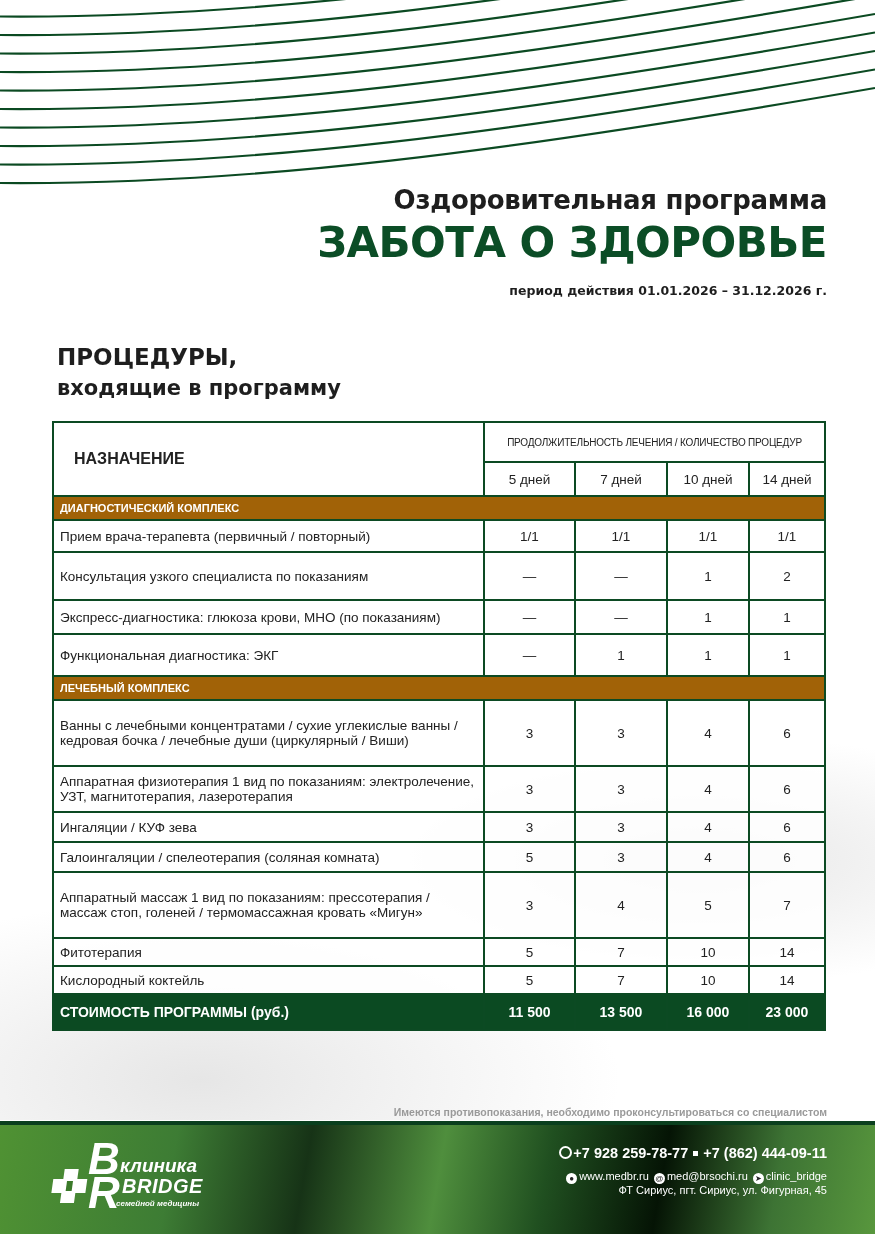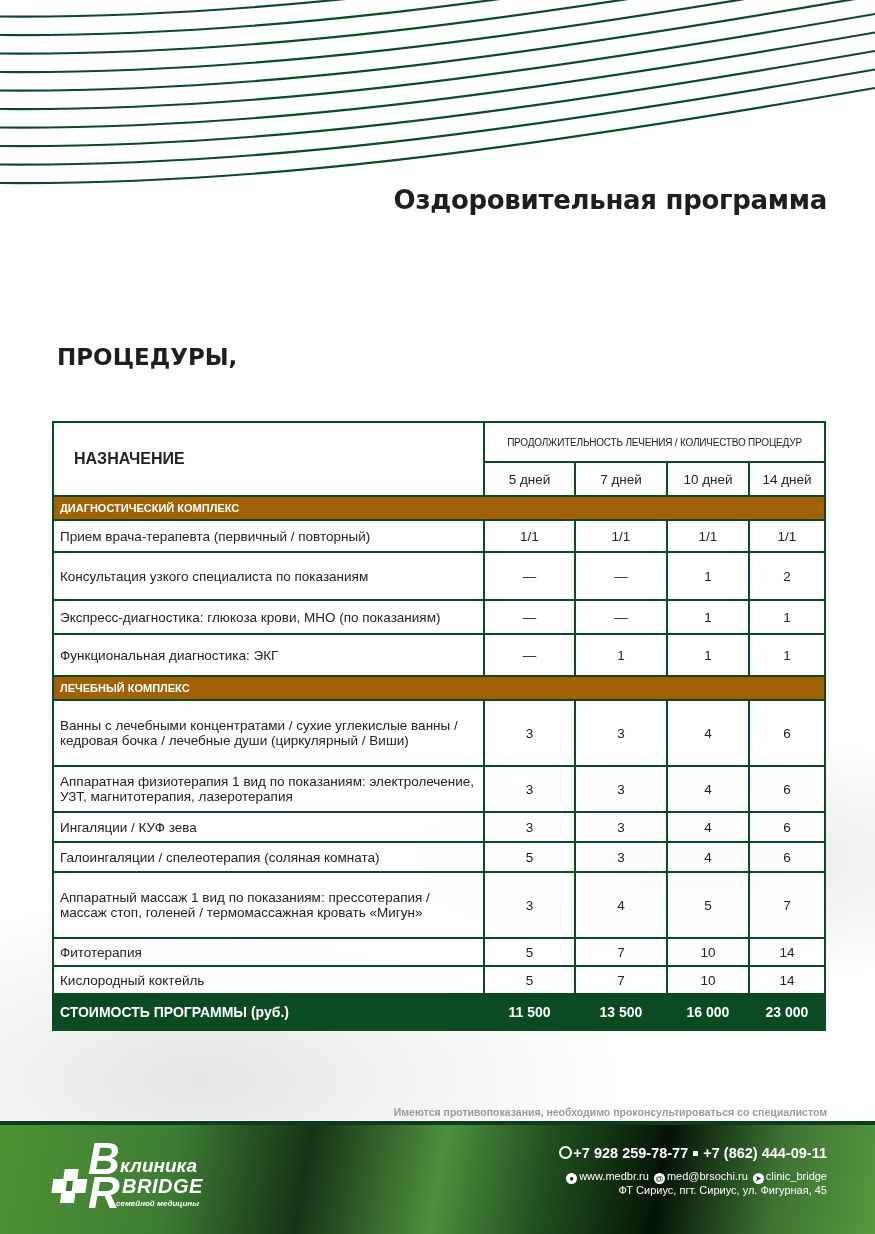--- a/index.html
+++ b/index.html
@@ -70,24 +70,27 @@
       <path d="M0 109 C 250 111, 500 79, 875 14"></path>
       <path d="M0 127.5 C 250 129.5, 500 97.5, 875 32.5"></path>
       <path d="M0 146 C 250 148, 500 116, 875 51"></path>
       <path d="M0 164.5 C 250 166.5, 500 134.5, 875 69.5"></path>
       <path d="M0 183 C 250 185, 500 153, 875 88"></path>
     </g>
 </svg>
 
 <div class="header">
   <div class="subtitle">Оздоровительная программа</div>
+  <div class="title">ЗАБОТА О ЗДОРОВЬЕ</div>
+  <div class="period">период действия 01.01.2026 – 31.12.2026 г.</div>
 </div>
 
 <div class="section-title">
   <div class="l1">ПРОЦЕДУРЫ,</div>
+  <div class="l2">входящие в программу</div>
 </div>
 
 <table class="prog">
   <colgroup>
       <col class="c0">
       <col class="c1">
       <col class="c2">
       <col class="c3">
       <col class="c4">
     </colgroup>

